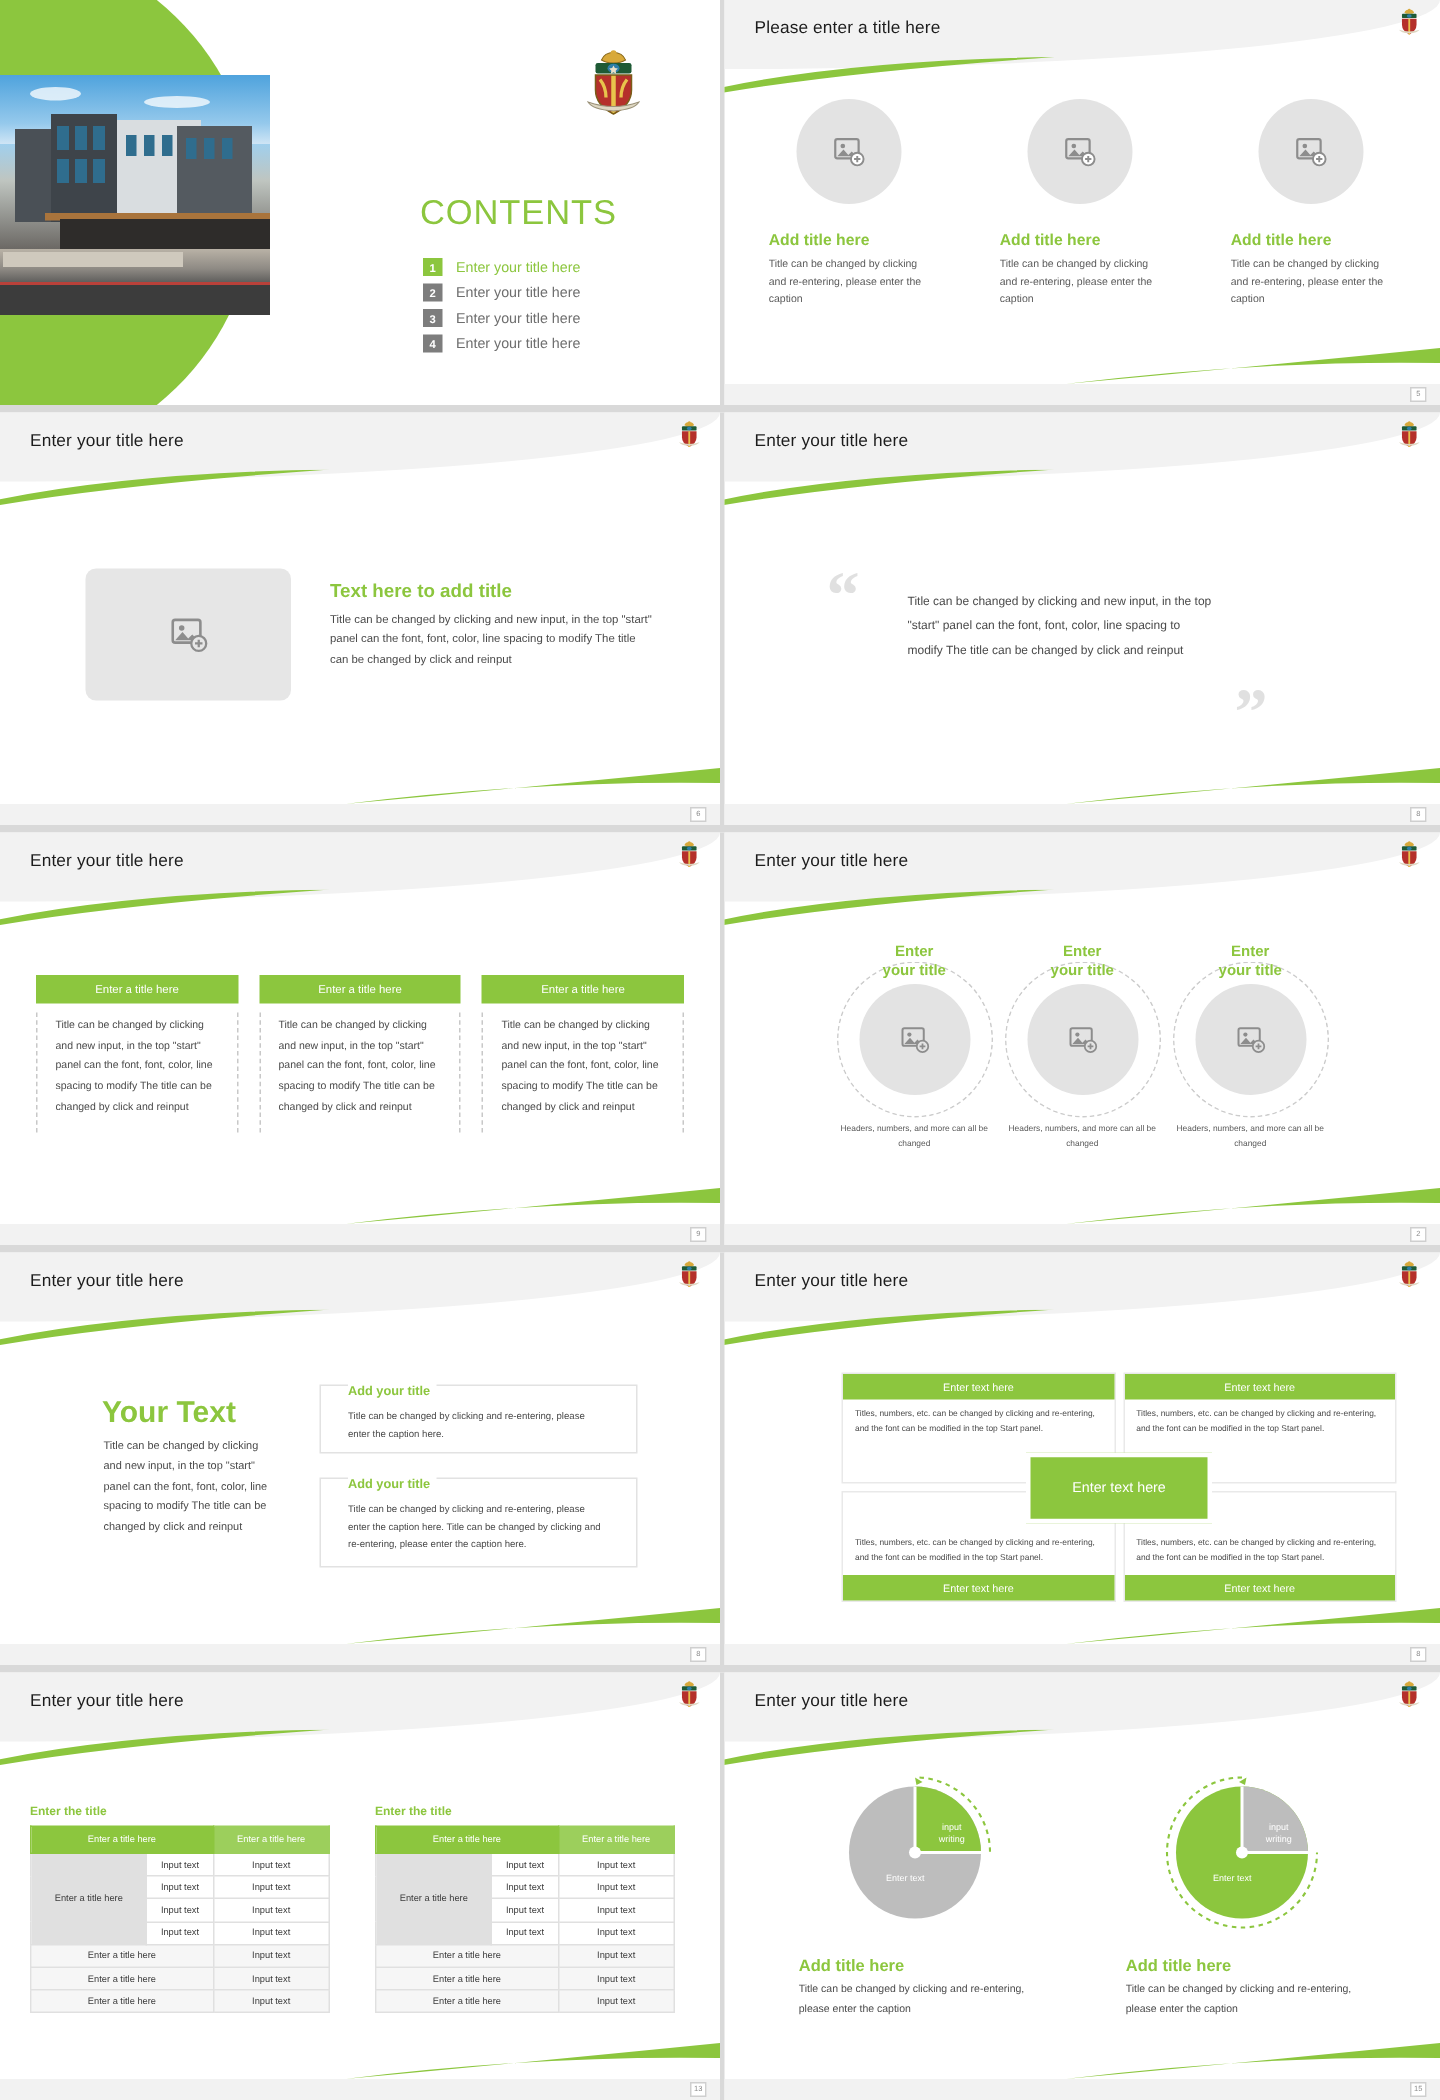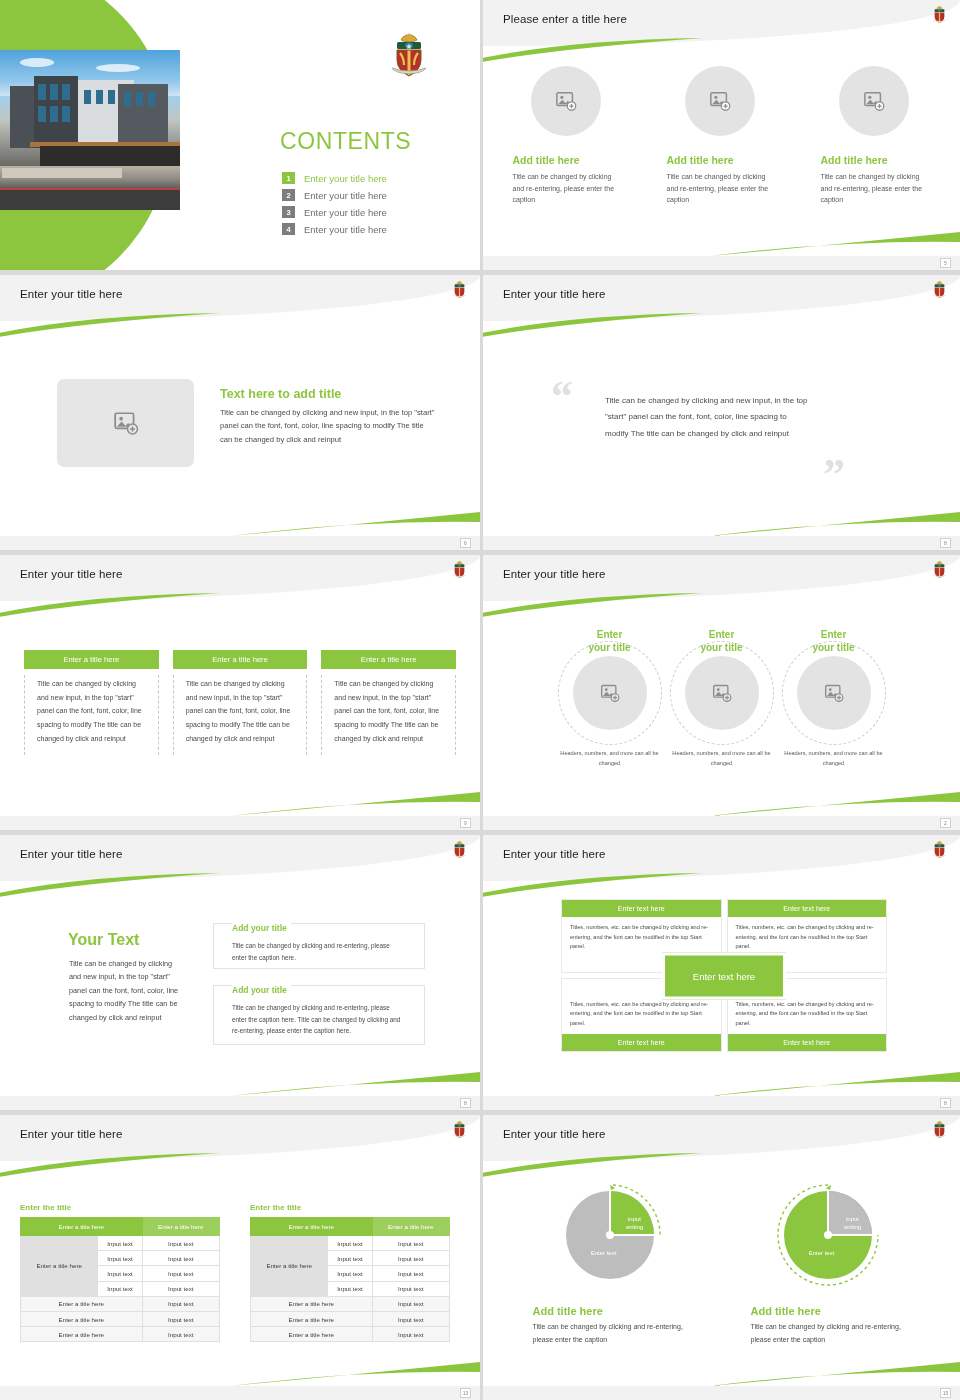--- a/index.html
+++ b/index.html
@@ -146,30 +146,30 @@
   .s6-ringwrap { position: relative; width: 104px; height: 104px; margin: -16px auto 0; }
   .s6-ring { position: absolute; inset: 0; border: 1px dashed #cccccc; border-radius: 50%; }
   .s6-inner {
     position: absolute; left: 50%; top: 50%; transform: translate(-50%,-50%);
     width: 74px; height: 74px; border-radius: 50%; background: #e3e3e3;
     display: flex; align-items: center; justify-content: center;
   }
   .s6-cap { font-size: 5.6px; color: #5a5a5a; line-height: 1.7; margin-top: 4px; }
 
   
-  .s7-t { position: absolute; left: 68px; top: 96px; font-size: 16px; font-weight: bold; color: #8cc63e; }
+  .s7-t { position: absolute; left: 68px; top: 96px; font-size: 20px; font-weight: bold; color: #8cc63e; }
   .s7-d { position: absolute; left: 69px; top: 122px; width: 112px; font-size: 7.3px; color: #4a4a4a; line-height: 1.85; }
   .s7-box { position: absolute; left: 213px; width: 212px; border: 1px solid #e2e2e2; padding: 8px 18px 10px; }
   .s7-box.a { top: 88px; height: 46px; }
   .s7-box.b { top: 150px; height: 60px; }
   .s7-bt { font-size: 8.5px; font-weight: bold; color: #8cc63e; margin-bottom: 4px; position: relative; top: -15px; background: #fff; display: inline-block; padding-right: 4px; }
   .s7-bd { font-size: 6.4px; color: #4a4a4a; line-height: 1.8; margin-top: -12px; }
 
   
-  .s8-wrap { position: absolute; left: 78px; top: 64px; width: 326px; }
+  .s8-wrap { position: absolute; left: 78px; top: 80px; width: 370px; }
   .s8-grid { display: grid; grid-template-columns: 1fr 1fr; gap: 5px 5px; }
   .s8-cell { border: 1px solid #e9e9e9; height: 74px; position: relative; }
   .s8-cell.top { display: flex; flex-direction: column; }
   .s8-bar { background: #8cc63e; color: #fff; font-size: 7.2px; text-align: center; padding: 4px 0; }
   .s8-txt { font-size: 5.6px; color: #4a4a4a; line-height: 1.7; padding: 6px 8px; }
   .s8-center {
     position: absolute; left: 50%; top: 50%; transform: translate(-50%,-50%);
     width: 124px; height: 47px; background: #8cc63e; color: #fff;
     font-size: 9.5px; display: flex; align-items: center; justify-content: center;
     border: 3px solid #fff; z-index: 5;

